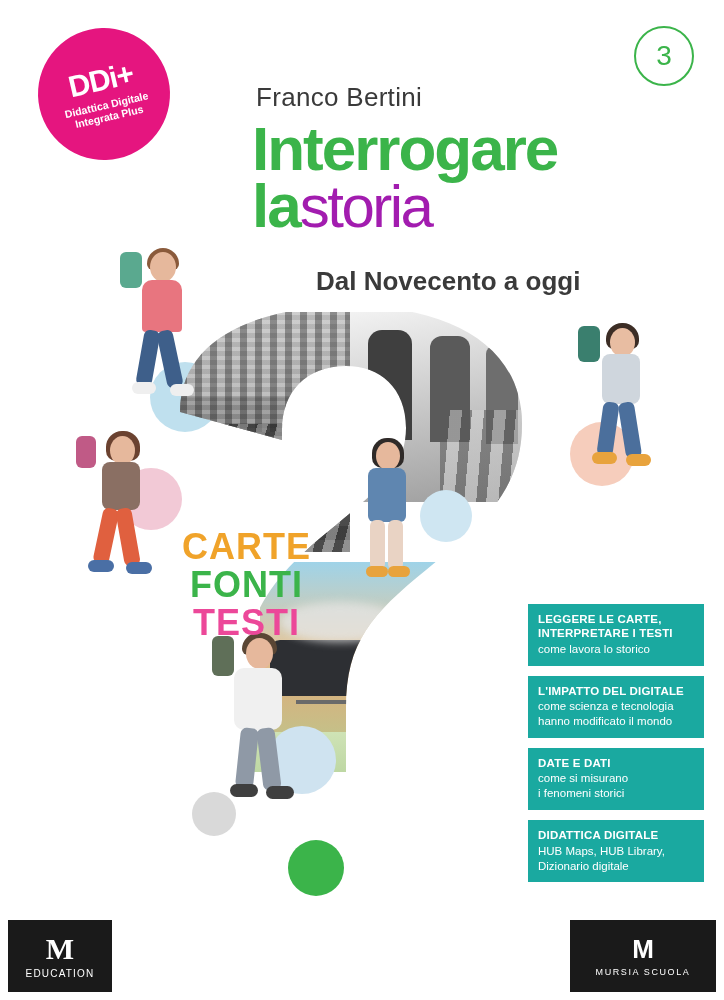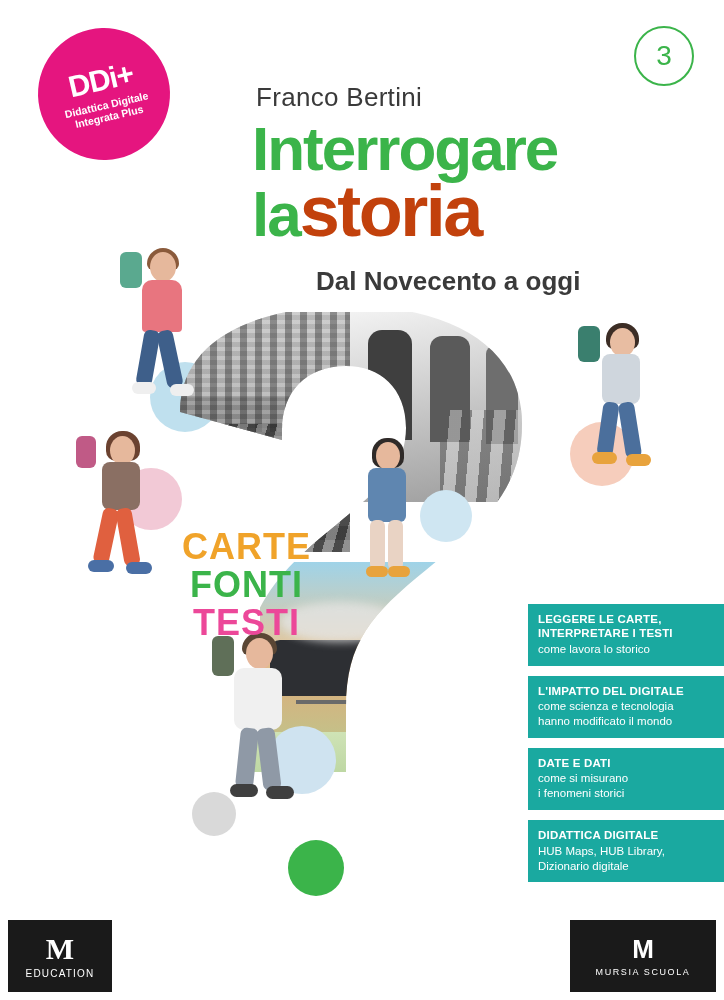--- a/index.html
+++ b/index.html
@@ -89,23 +89,23 @@
     width: 420px;
     line-height: 1;
   }
   .title-2a {
     font-size: 62px;
     font-weight: bold;
     color: #3bb44a;
     letter-spacing: -2px;
   }
   .title-2b {
-    font-size: 72px;
-    font-weight: bold;
-    color: #c2410c;
+    font-size: 60px;
+    font-weight: normal;
+    color: #a21caf;
     letter-spacing: -2.5px;
   }
   .subtitle {
     position: absolute;
     left: 316px; top: 266px;
     font-size: 26px;
     font-weight: bold;
     color: #3a3a3a;
   }
 
@@ -268,21 +268,21 @@
     position: absolute;
     left: 528px;
     top: 604px;
     width: 196px;
   }
   .fbox {
     background: #1aa9a0;
     color: #ffffff;
     padding: 8px 10px 9px 10px;
     margin-bottom: 10px;
-    width: 196px;
+    width: 176px;
   }
   .fbox .ft {
     font-size: 11.5px;
     font-weight: bold;
     line-height: 1.25;
     letter-spacing: 0.2px;
   }
   .fbox .fd {
     font-size: 11.5px;
     line-height: 1.3;

